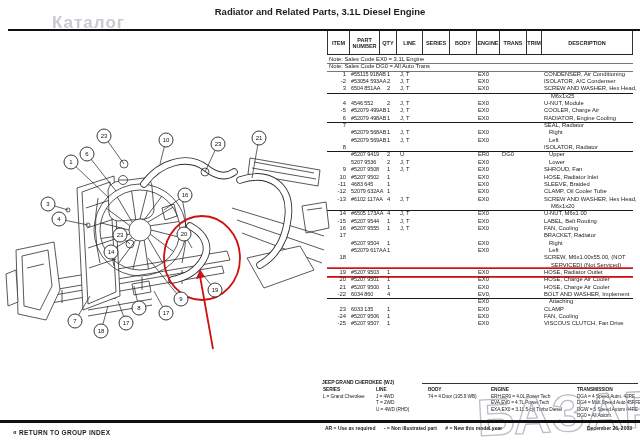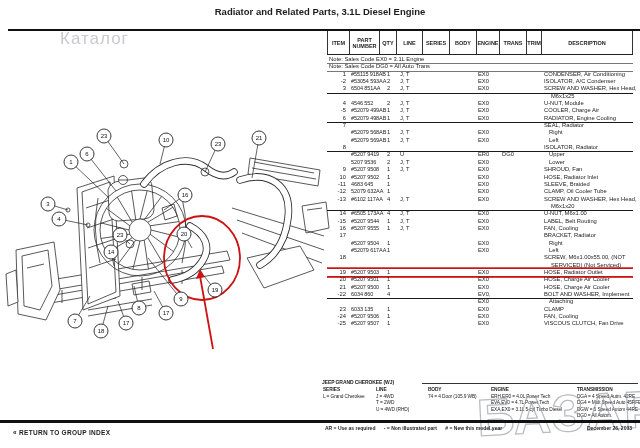--- a/index.html
+++ b/index.html
@@ -1,22 +1,22 @@
 <!DOCTYPE html>
 <html style="--red: #cc1212;"><head>
 <meta charset="utf-8">
 <style>
   * { margin:0; padding:0; box-sizing:border-box; }
   html,body { width:640px; height:448px; background:#ffffff; overflow:hidden;
               font-family:"Liberation Sans", sans-serif; color:#1c1c1c; }
   .page { position:relative; width:640px; height:448px; background:#fff; }
 
   
-  .wm-top { position:absolute; left:60px; top:13px; font-size:17px; font-weight:normal;
-            color:#c9c9d2; letter-spacing:1px; z-index:1;margin-top:16px; }
+  .wm-top { position:absolute; left:52px; top:13px; font-size:17px; font-weight:bold;
+            color:#c9c9d2; letter-spacing:1px; z-index:1; }
   .wm-bottom { position:absolute; left:476px; top:384px; z-index:5; opacity:.65; }
 
   
   .titleblock { position:absolute; left:0; top:6px; width:640px; text-align:center; z-index:2; }
   .titleblock div { font-size:9.5px; font-weight:bold; line-height:11px; }
 
   .rule-top { position:absolute; left:8px; top:29px; width:632px; height:2px; background:#111; z-index:3; }
 
   
   .thead { position:absolute; left:327px; top:31px; width:306px; height:24px;

